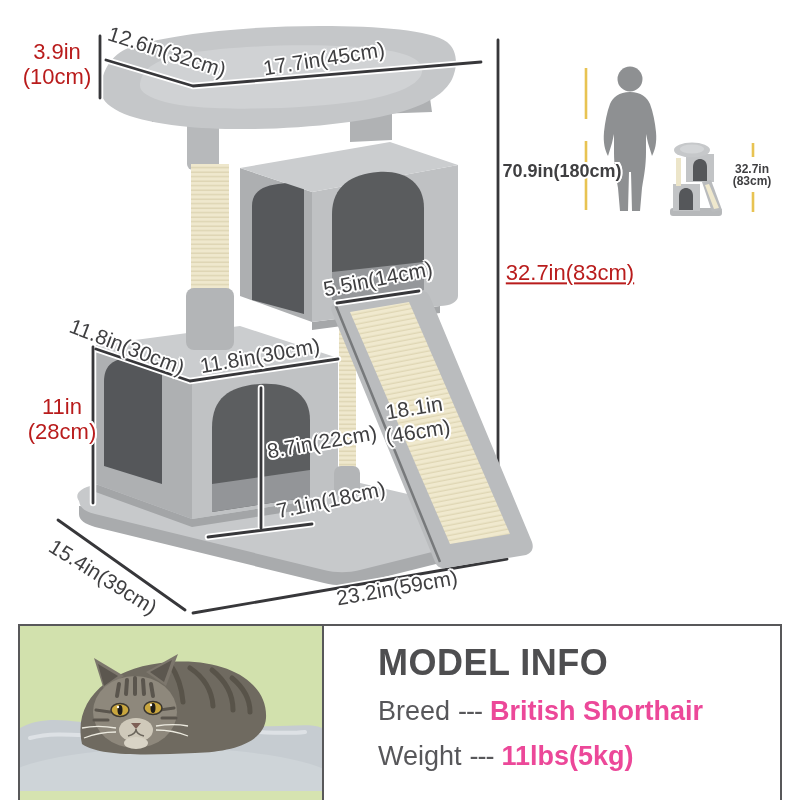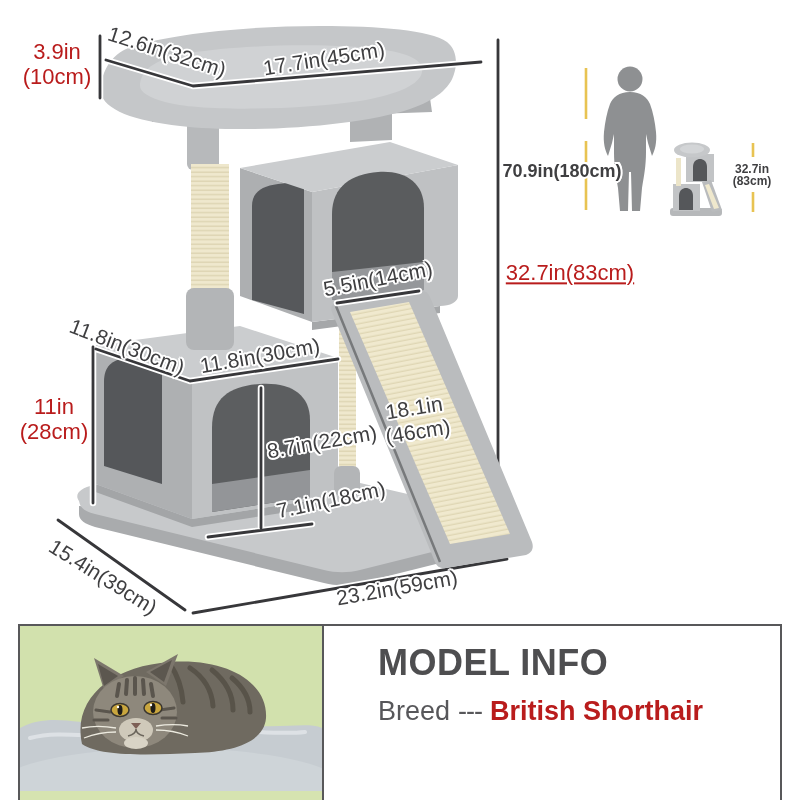--- a/index.html
+++ b/index.html
@@ -29,21 +29,21 @@
     border:2px solid var(--panel_border);display:flex;box-sizing:border-box;background:#fff;
   }
   .photo-cell{
     width:304px;height:100%;flex:0 0 304px;border-right:2px solid var(--panel_border);
     box-sizing:border-box;background:var(--photo_bg_green);overflow:hidden;
   }
   .info-cell{flex:1;padding:14px 0 0 54px;box-sizing:border-box;}
   .info-title{font-size:36px;font-weight:bold;color:#4e4e50;margin:2px 0 12px 0;letter-spacing:0.5px;}
   .info-row{font-size:27px;color:#57575a;margin:0 0 14px 0;}
   .info-row .sep{letter-spacing:-1px;margin:0 8px;}
-  .info-row b{color:#b91c1c;}
+  .info-row b{color:#ec4899;}
 </style>
 </head>
 <body>
 
 <div class="stage">
 
   <svg class="diagram-svg" width="800" height="620" viewBox="0 0 800 620">
     <defs>
       <pattern id="sisalPat" width="7" height="4.5" patternUnits="userSpaceOnUse">
         <rect width="7" height="4.5" fill="#efe8cd"></rect>
@@ -156,21 +156,21 @@
   <div class="dim bold" style="left:752px;top:175px;transform:translate(-50%,-50%);font-size:12px;line-height:1.0;">
     <span class="l2">32.7in</span>
     <span class="l2">(83cm)</span>
   </div>
   <div class="dim big" style="left:570px;top:273px;transform:translate(-50%,-50%);text-decoration:underline;">32.7in(83cm)</div>
 
   <div class="dim" style="left:378px;top:279px;transform:translate(-50%,-50%) rotate(-11deg);">5.5in(14cm)</div>
   <div class="dim" style="left:127px;top:347px;transform:translate(-50%,-50%) rotate(21deg);">11.8in(30cm)</div>
   <div class="dim" style="left:260px;top:356px;transform:translate(-50%,-50%) rotate(-10deg);">11.8in(30cm)</div>
 
-  <div class="dim big" style="left:54px;top:419px;transform:translate(-50%,-50%);">
+  <div class="dim big" style="left:62px;top:419px;transform:translate(-50%,-50%);">
     <span class="l2">11in</span>
     <span class="l2">(28cm)</span>
   </div>
   <div class="dim" style="left:322px;top:442px;transform:translate(-50%,-50%) rotate(-10deg);">8.7in(22cm)</div>
   <div class="dim" style="left:416px;top:420px;transform:translate(-50%,-50%) rotate(-9deg);">
     <span class="l2">18.1in</span>
     <span class="l2">(46cm)</span>
   </div>
   <div class="dim" style="left:331px;top:500px;transform:translate(-50%,-50%) rotate(-12deg);">7.1in(18cm)</div>
   <div class="dim" style="left:103px;top:577px;transform:translate(-50%,-50%) rotate(32deg);">15.4in(39cm)</div>
@@ -210,15 +210,18 @@
         <path d="M116,103 C116,107 112,109 108,110 M116,103 C116,107 120,109 124,110" stroke="#6b665c" stroke-width="1.5" fill="none"></path>
         <ellipse cx="116" cy="117" rx="12" ry="6" fill="#d9d4c6"></ellipse>
         <path d="M96,102 C84,100 72,100 62,102 M96,106 C84,106 74,108 64,112 M136,100 C148,98 158,98 168,100 M136,104 C148,104 158,106 168,110" stroke="#eceadf" stroke-width="1.3" fill="none"></path>
       </svg>
     </div>
     <div class="info-cell">
       <div class="info-title">MODEL INFO</div>
       <div class="info-row">
         <span>Breed</span><span class="sep">---</span><b>British Shorthair</b>
       </div>
+      <div class="info-row">
+        <span>Weight</span><span class="sep">---</span><b>11lbs(5kg)</b>
+      </div>
     </div>
   </div>
 </div>
 
 </body></html>

